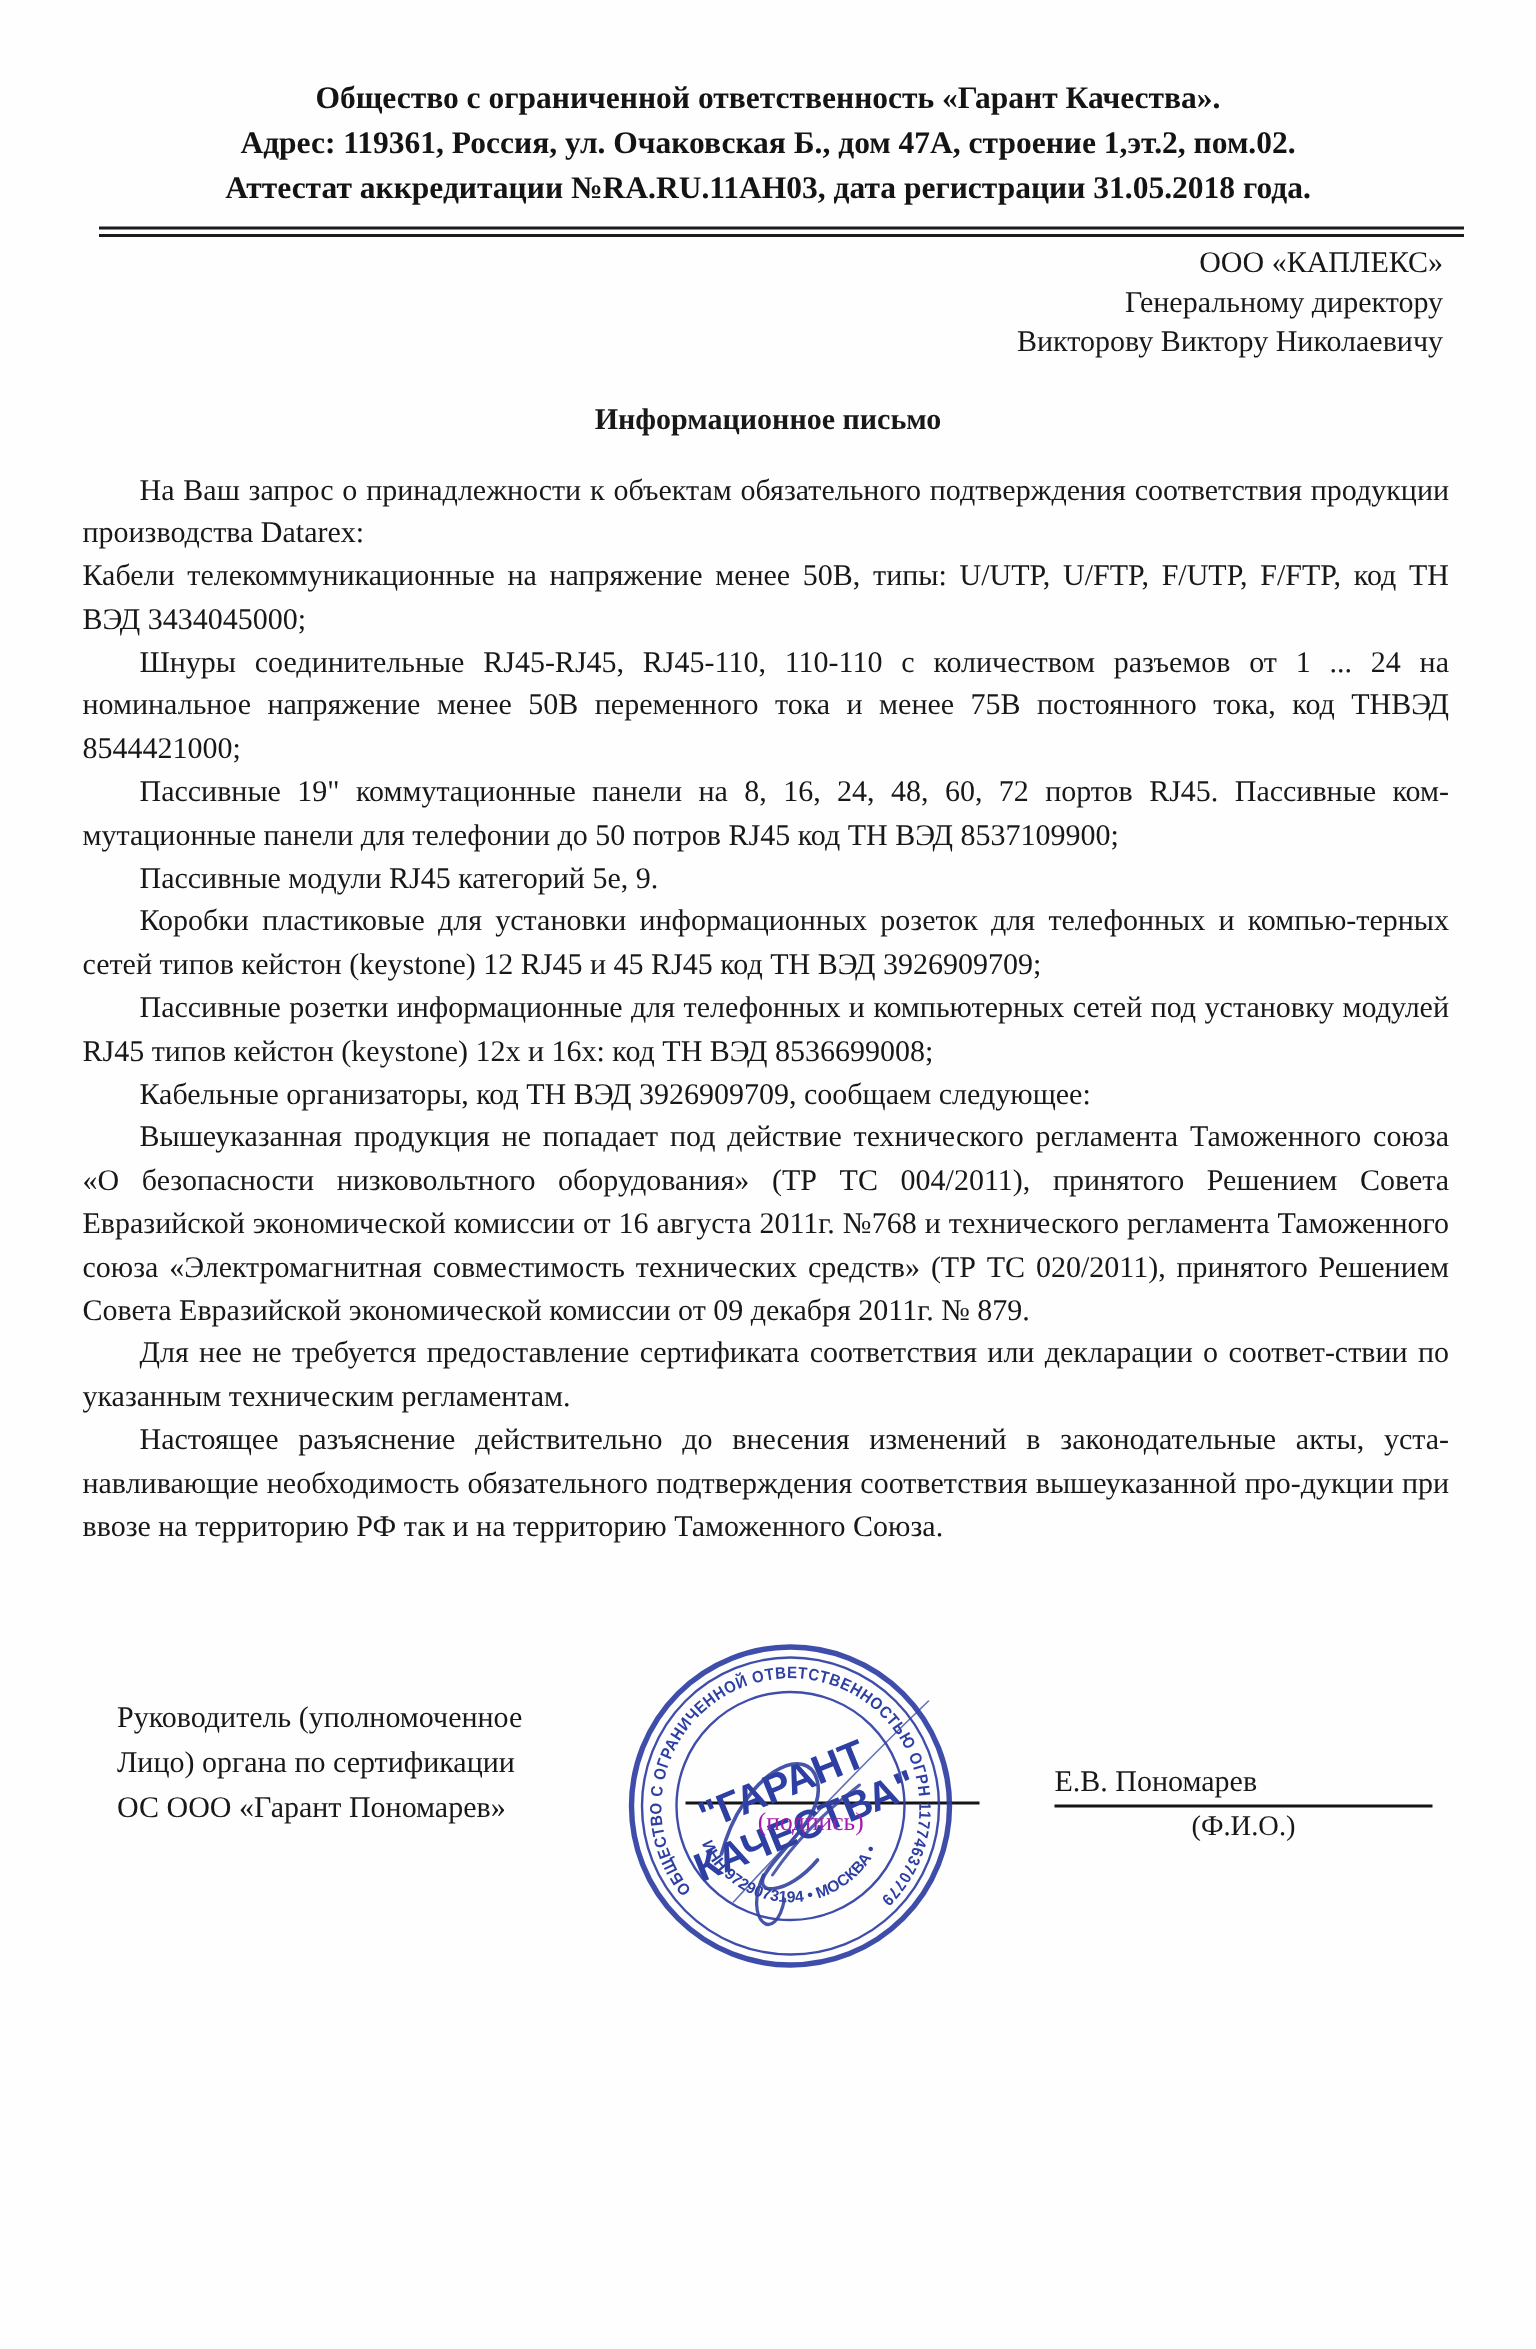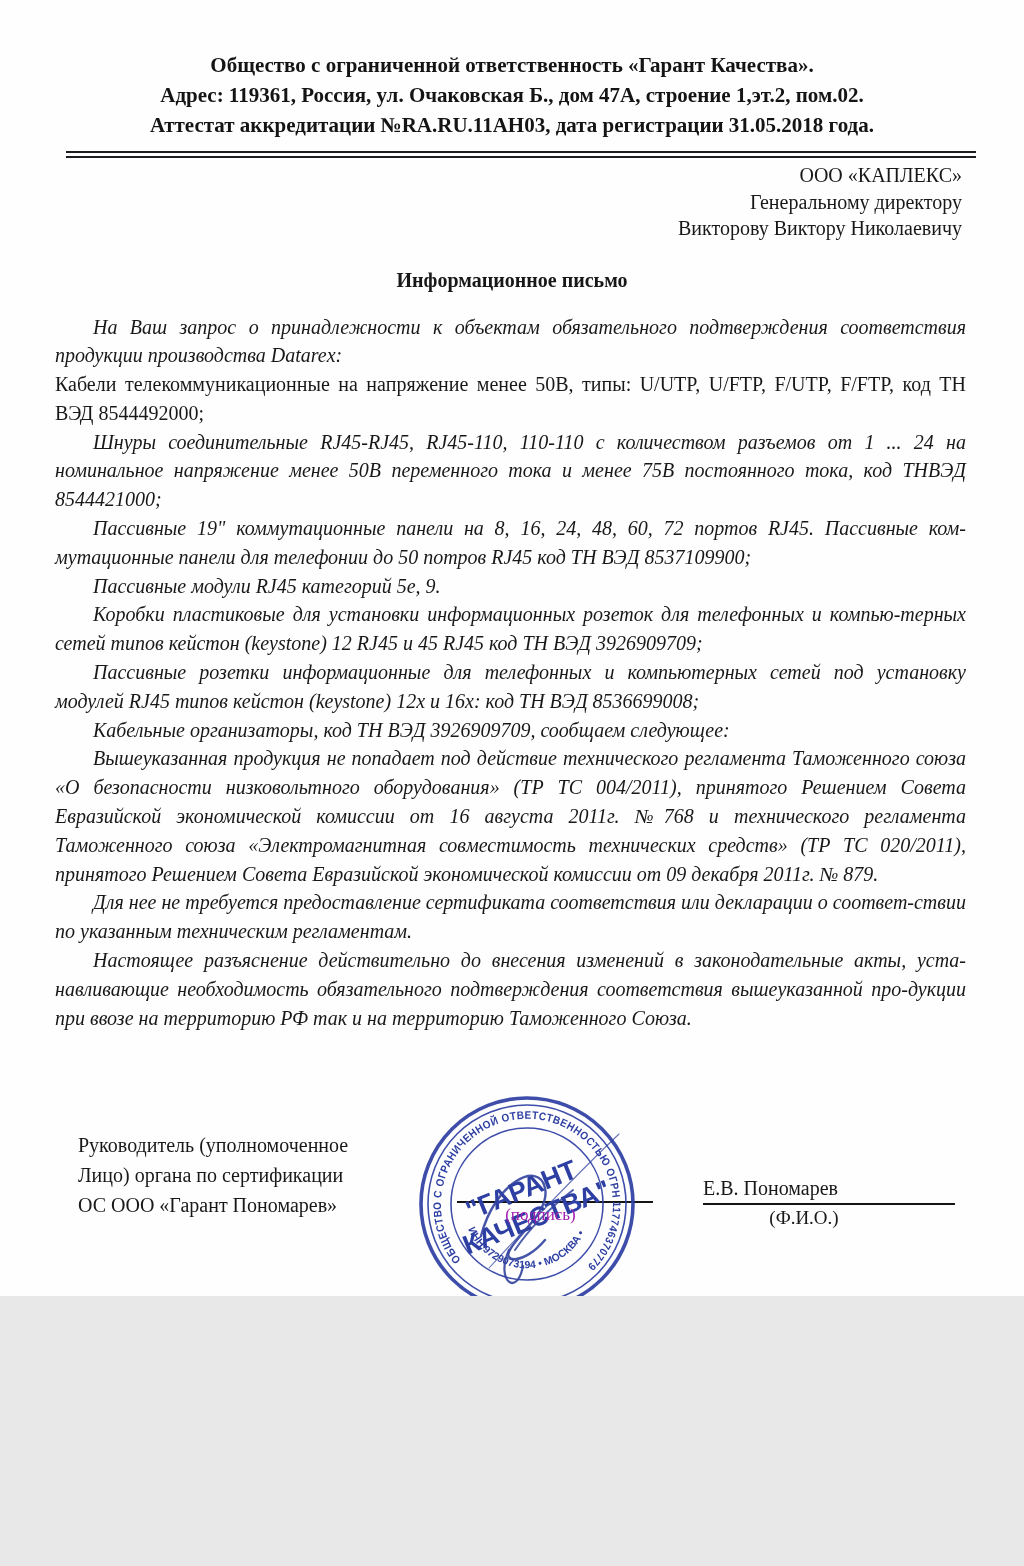--- a/index.html
+++ b/index.html
@@ -1,18 +1,18 @@
 <!DOCTYPE html>
 <html><head>
 <meta charset="utf-8">
 <style>
   html,body{margin:0;padding:0;background:#e8e8e8;}
   .page{
     position:relative;
-    width:1024px;height:1296px;
+    width:1024px;height:1566px;
     margin:0 auto;
     background:#fefefe;
     font-family:"Liberation Serif", serif;
     color:#181818;
     overflow:hidden;
   }
   
   .letterhead{
     padding-top:50px;
     text-align:center;
@@ -49,21 +49,21 @@
     font-size:20px;
   }
   
   .body{
     margin:21px 58px 0 55px;
     font-size:20px;
     line-height:28.8px;
     text-align:justify;
   }
   .body p{margin:0;}
-  .body p.ind{text-indent:38px;font-style:italic;}
+  .body p.ind{text-indent:38px;}
   
   .sig-left{
     position:absolute;left:78px;top:1130px;
     font-size:20px;line-height:30px;
   }
   .sign-line{
     position:absolute;left:457px;top:1201px;width:196px;
     border-top:2px solid #151515;
   }
   .sign-caption{
@@ -72,21 +72,21 @@
   }
   .fio-name{
     position:absolute;left:703px;top:1177px;width:252px;
     text-align:left;font-size:20px;
   }
   .fio-line{
     position:absolute;left:703px;top:1203px;width:252px;
     border-top:2px solid #151515;
   }
   .fio-caption{
-    position:absolute;left:678px;top:1207px;width:252px;
+    position:absolute;left:703px;top:1207px;width:252px;
     text-align:center;font-size:19px;
   }
   .stamp{
     position:absolute;left:412px;top:1089px;width:230px;height:230px;
   }
   .stamp text{font-family:"Liberation Sans", sans-serif;}
 </style>
 </head>
 <body>
 
@@ -103,21 +103,21 @@
   <div class="recipient">
     <div>ООО «КАПЛЕКС»</div>
     <div>Генеральному директору</div>
     <div>Викторову Виктору Николаевичу</div>
   </div>
 
   <div class="doc-title">Информационное письмо</div>
 
   <div class="body">
     <p class="ind">На Ваш запрос о принадлежности к объектам обязательного подтверждения соответствия продукции производства Datarex:</p>
-    <p>Кабели телекоммуникационные на напряжение менее 50В, типы: U/UTP, U/FTP, F/UTP, F/FTP, код ТН ВЭД 8544492000;</p>
+    <p>Кабели телекоммуникационные на напряжение менее 50В, типы: U/UTP, U/FTP, F/UTP, F/FTP, код ТН ВЭД 3434045000;</p>
     <p class="ind">Шнуры соединительные RJ45-RJ45, RJ45-110, 110-110 с количеством разъемов от 1 ... 24 на номинальное напряжение менее 50В переменного тока и менее 75В постоянного тока, код ТНВЭД 8544421000;</p>
     <p class="ind">Пассивные 19" коммутационные панели на 8, 16, 24, 48, 60, 72 портов RJ45. Пассивные ком-мутационные панели для телефонии до 50 потров RJ45 код ТН ВЭД 8537109900;</p>
     <p class="ind">Пассивные модули RJ45 категорий 5е, 9.</p>
     <p class="ind">Коробки пластиковые для установки информационных розеток для телефонных и компью-терных сетей типов кейстон (keystone) 12 RJ45 и 45 RJ45 код ТН ВЭД 3926909709;</p>
     <p class="ind">Пассивные розетки информационные для телефонных и компьютерных сетей под установку модулей RJ45 типов кейстон (keystone) 12х и 16х: код ТН ВЭД 8536699008;</p>
     <p class="ind">Кабельные организаторы, код ТН ВЭД 3926909709, сообщаем следующее:</p>
     <p class="ind">Вышеуказанная продукция не попадает под действие технического регламента Таможенного союза «О безопасности низковольтного оборудования» (ТР ТС 004/2011), принятого Решением Совета Евразийской экономической комиссии от 16 августа 2011г. №768 и технического регламента Таможенного союза «Электромагнитная совместимость технических средств» (ТР ТС 020/2011), принятого Решением Совета Евразийской экономической комиссии от 09 декабря 2011г. № 879.</p>
     <p class="ind">Для нее не требуется предоставление сертификата соответствия или декларации о соответ-ствии по указанным техническим регламентам.</p>
     <p class="ind">Настоящее разъяснение действительно до внесения изменений в законодательные акты, уста-навливающие необходимость обязательного подтверждения соответствия вышеуказанной про-дукции при ввозе на территорию РФ так и на территорию Таможенного Союза.</p>
   </div>

